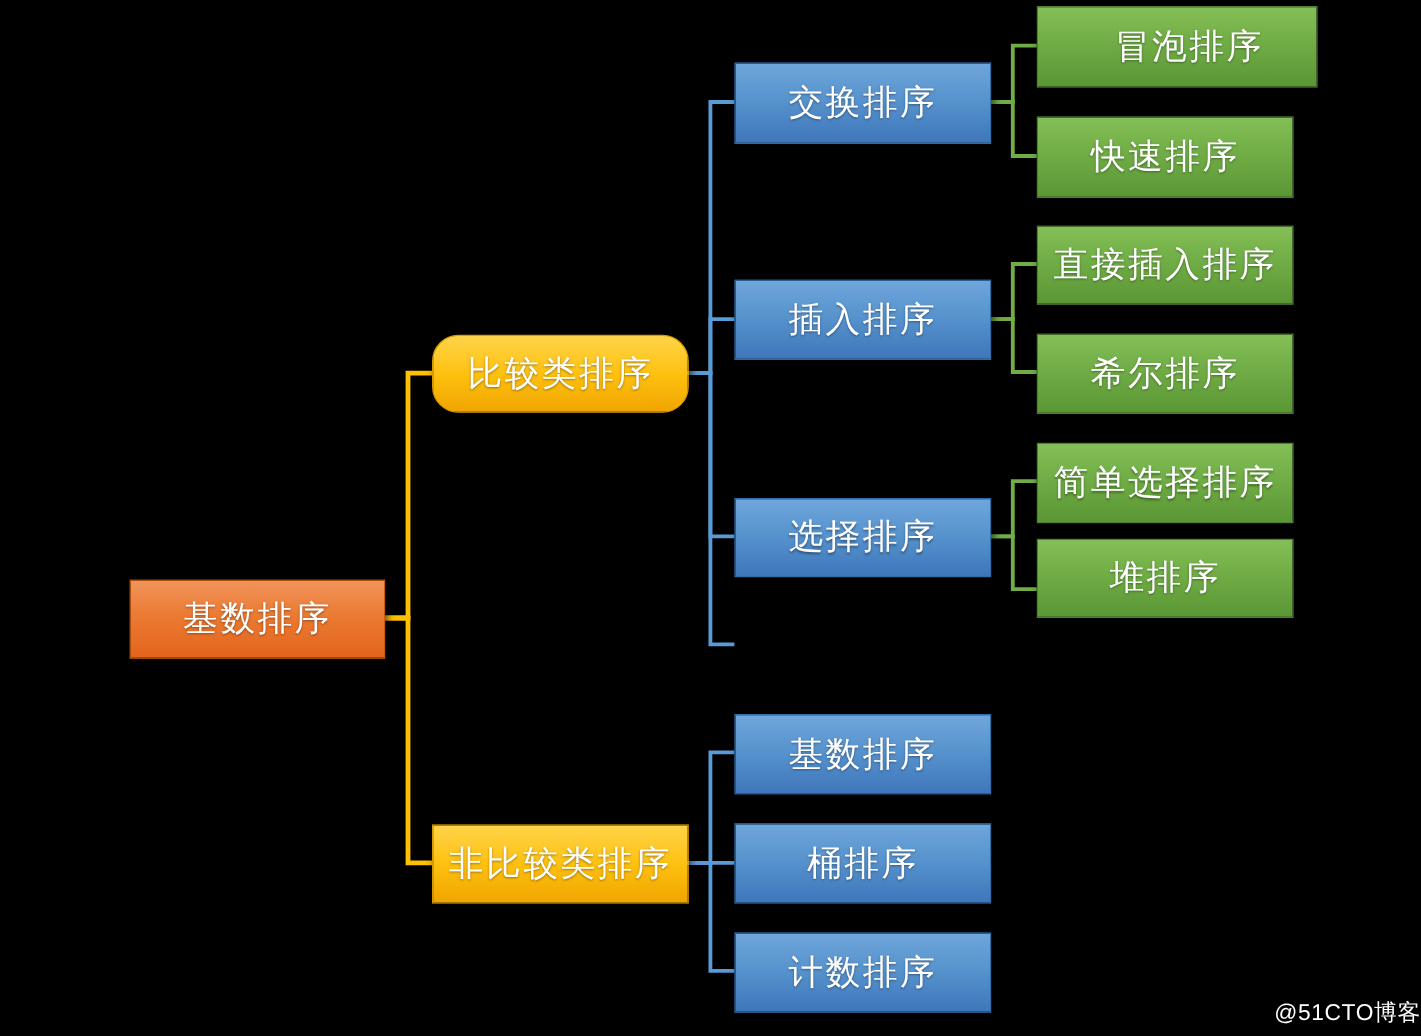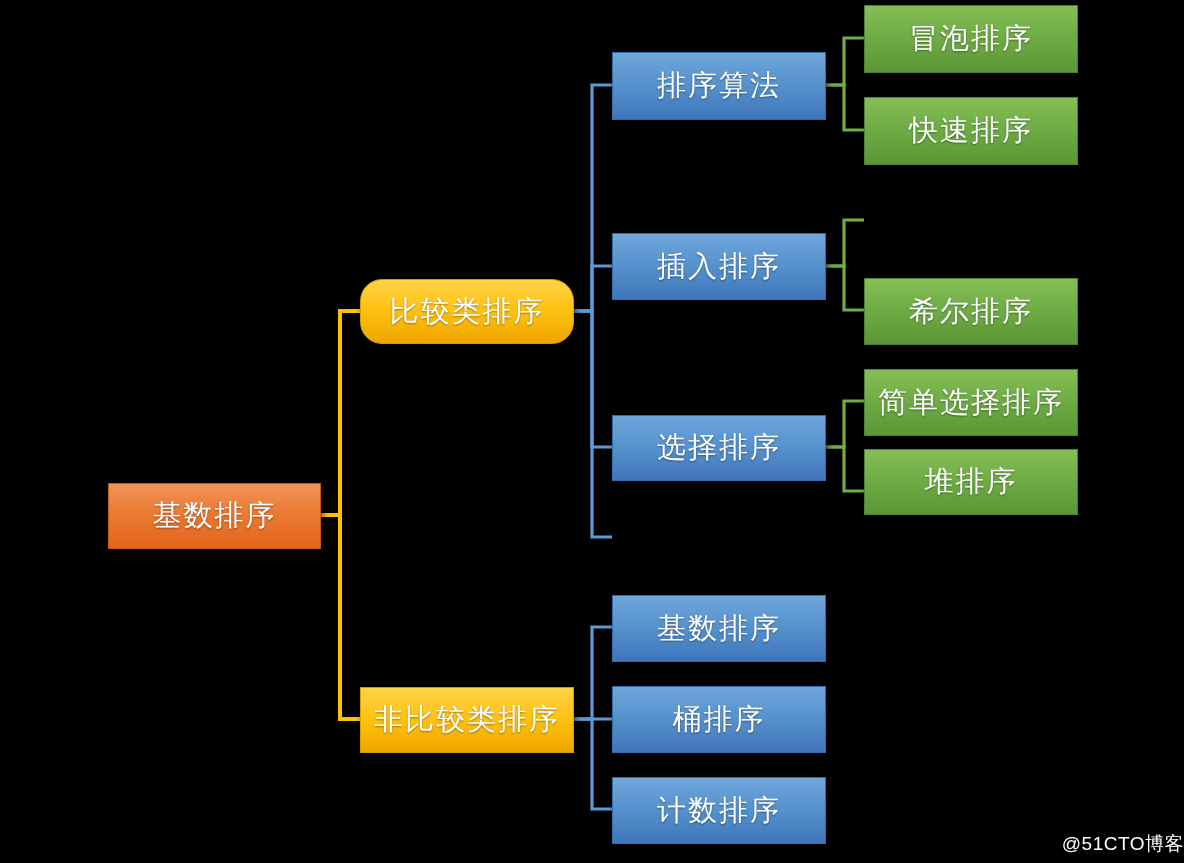--- a/index.html
+++ b/index.html
@@ -89,28 +89,29 @@
       <polyline points="824,447 844,447 844,401 864,401"></polyline>
       <polyline points="824,447 844,447 844,491 864,491"></polyline>
     </g>
   </svg>
 
   <div class="node node-orange" style="left:108px; top:483px; width:211px; height:64px;">基数排序</div>
 
   <div class="node node-yellow" style="left:360px; top:279px; width:212px; height:63px;border-radius:22px;">比较类排序</div>
   <div class="node node-yellow" style="left:360px; top:687px; width:212px; height:64px;">非比较类排序</div>
 
-  <div class="node node-blue" style="left:612px; top:52px; width:212px; height:66px;">排序算法</div>
+  <div class="node node-blue" style="left:612px; top:52px; width:212px; height:66px;">交换排序</div>
   <div class="node node-blue" style="left:612px; top:233px; width:212px; height:65px;">插入排序</div>
   <div class="node node-blue" style="left:612px; top:415px; width:212px; height:64px;">选择排序</div>
   <div class="node node-blue" style="left:612px; top:595px; width:212px; height:65px;">基数排序</div>
   <div class="node node-blue" style="left:612px; top:686px; width:212px; height:65px;">桶排序</div>
   <div class="node node-blue" style="left:612px; top:777px; width:212px; height:65px;">计数排序</div>
 
-  <div class="node node-green" style="left:864px; top:5px; width:212px; height:66px;">冒泡排序</div>
+  <div class="node node-green" style="left:864px; top:5px; width:212px; height:66px;padding-left:20px;">冒泡排序</div>
   <div class="node node-green" style="left:864px; top:97px; width:212px; height:66px;">快速排序</div>
+  <div class="node node-green" style="left:864px; top:188px; width:212px; height:64px;">直接插入排序</div>
   <div class="node node-green" style="left:864px; top:278px; width:212px; height:65px;">希尔排序</div>
   <div class="node node-green" style="left:864px; top:369px; width:212px; height:65px;text-align:center;">简单选择排序</div>
   <div class="node node-green" style="left:864px; top:449px; width:212px; height:64px;">堆排序</div>
 
   <div class="watermark">@51CTO博客</div>
 
 </div>
 
 </body></html>

